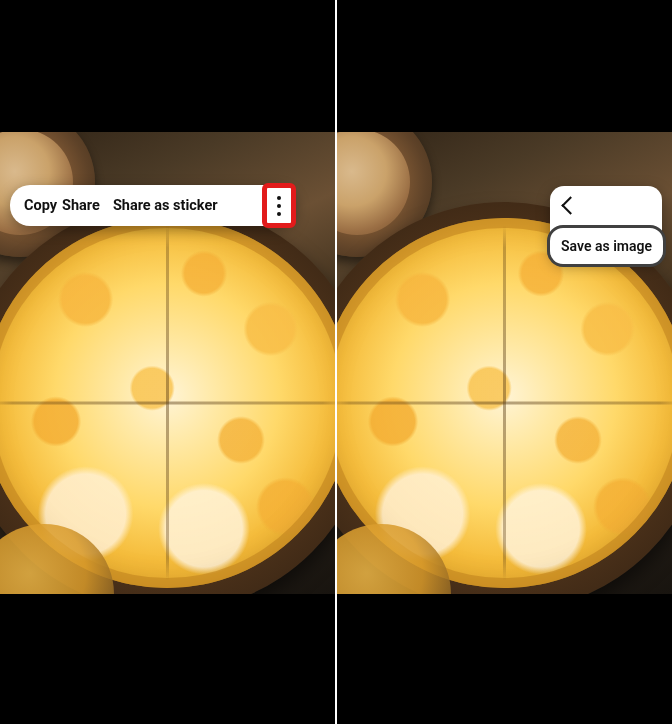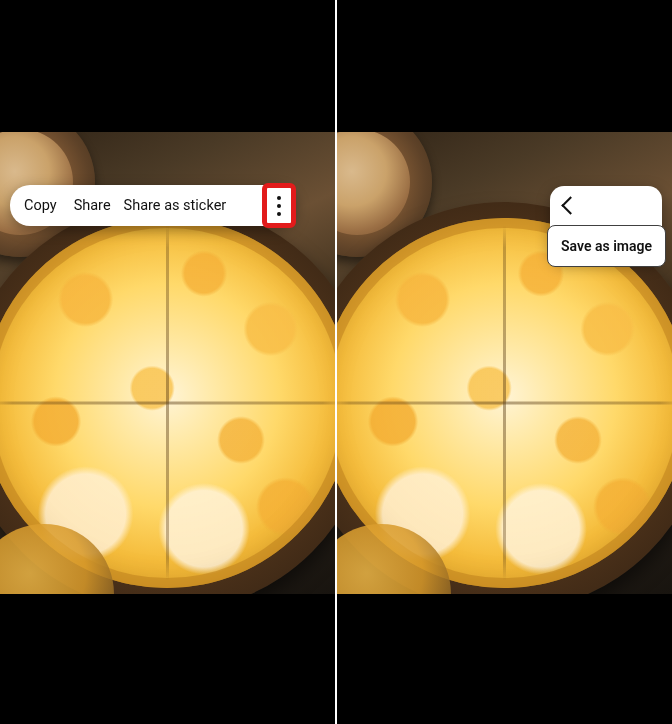--- a/index.html
+++ b/index.html
@@ -27,33 +27,33 @@
      radial-gradient(circle at 82% 78%,rgba(244,176,54,.8) 0 6%,transparent 7%)}
   .pizza::after{content:"";position:absolute;inset:0;border-radius:50%;box-shadow:inset 0 0 0 10px rgba(190,128,29,.55),inset 0 0 34px rgba(0,0,0,.14)}
   .cuts{position:absolute;left:-18px;top:86px;width:370px;height:370px;border-radius:50%;pointer-events:none}
   .cut{position:absolute;left:50%;top:50%;width:3px;height:370px;margin-left:-1.5px;margin-top:-185px;background:linear-gradient(to bottom,rgba(0,0,0,0) 2%,rgba(90,60,20,.35) 8%,rgba(90,60,20,.45) 50%,rgba(90,60,20,.35) 92%,rgba(0,0,0,0) 98%)}
   .cut.v{transform:rotate(0deg)}
   .cut.h{transform:rotate(90deg)}
   
   .shoe{position:absolute;left:-26px;bottom:-70px;width:140px;height:140px;border-radius:50%;background:radial-gradient(circle at 40% 35%,#f0b846 0%,#d89a2a 45%,#7b5722 80%,#3f2d12 100%);opacity:.85}
   
   .pill{position:absolute;left:10px;top:185px;width:286px;height:41px;border-radius:20px;background:#fff;display:flex;align-items:center;box-shadow:0 4px 14px rgba(0,0,0,.35);z-index:3}
-  .pill-item{font-size:14.5px;font-weight:400;color:#111;white-space:nowrap;cursor:pointer;user-select:none}
+  .pill-item{font-size:14.5px;font-weight:700;color:#111;white-space:nowrap;cursor:pointer;user-select:none}
   .pill-item.copy{margin-left:14px}
-  .pill-item.share{margin-left:17px}
+  .pill-item.share{margin-left:5px}
   .pill-item.sticker{margin-left:13px}
   .more-box{position:absolute;left:262px;top:183px;width:34px;height:45px;border:5px solid #e21b1b;border-radius:6px;background:#fff;display:flex;align-items:center;justify-content:center;z-index:4;box-sizing:border-box;cursor:pointer}
   .dots{display:flex;flex-direction:column;gap:4px}
   .dots span{width:4px;height:4px;border-radius:50%;background:#111;display:block}
   
   .pop{position:absolute;right:10px;top:186px;width:112px;border-radius:14px;background:#fff;box-shadow:0 4px 14px rgba(0,0,0,.35);z-index:3;overflow:hidden}
   .pop-row{height:38px;display:flex;align-items:center;padding:0 12px;font-size:14px;font-weight:600;color:#111}
   .pop-row.back{justify-content:flex-start;cursor:pointer}
   .chev{width:11px;height:11px;border-left:2.4px solid #111;border-bottom:2.4px solid #111;transform:rotate(45deg);margin-left:2px}
-  .save-box{position:absolute;right:6px;top:225px;width:119px;height:42px;border:1px solid #404040;border-radius:8px;box-sizing:border-box;display:flex;align-items:center;justify-content:center;background:#fff;font-size:14px;font-weight:600;color:#111;z-index:4;cursor:pointer}
+  .save-box{position:absolute;right:6px;top:225px;width:119px;height:42px;border:3px solid #404040;border-radius:16px;box-sizing:border-box;display:flex;align-items:center;justify-content:center;background:#fff;font-size:14px;font-weight:600;color:#111;z-index:4;cursor:pointer}
 </style>
 </head>
 <body>
 
 <div class="wrap">
 
   <div class="panel">
     <div class="photo">
       <div class="bg"></div>
       <div class="cup"></div>

